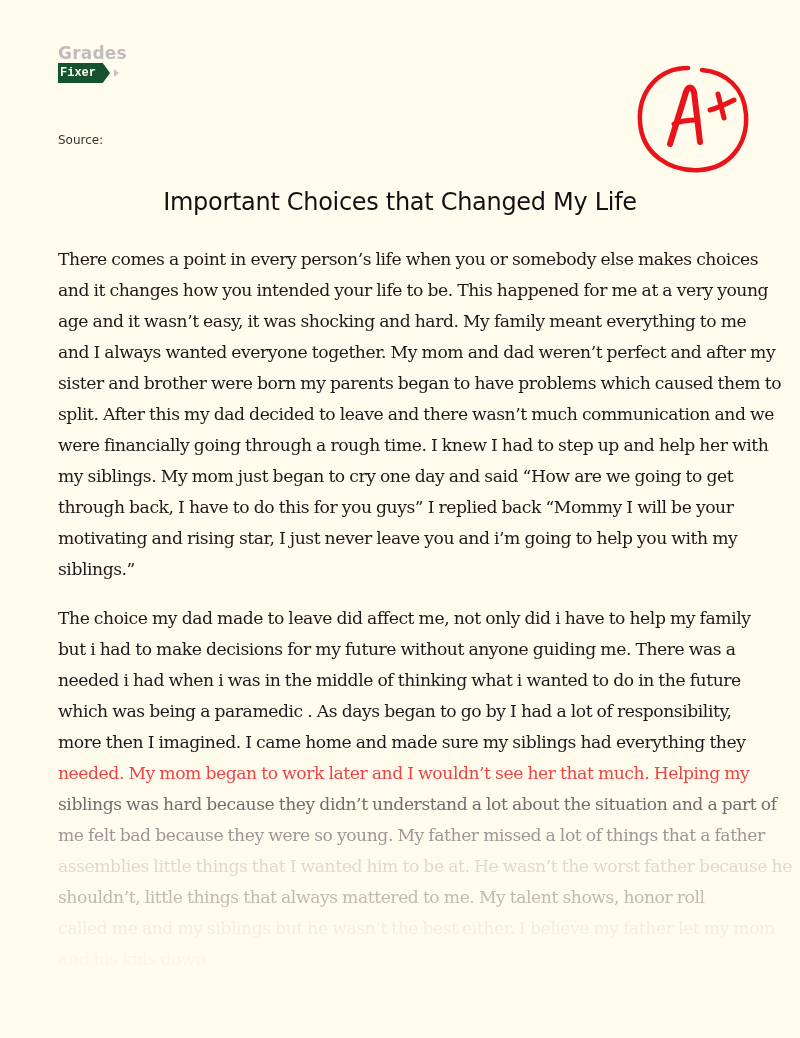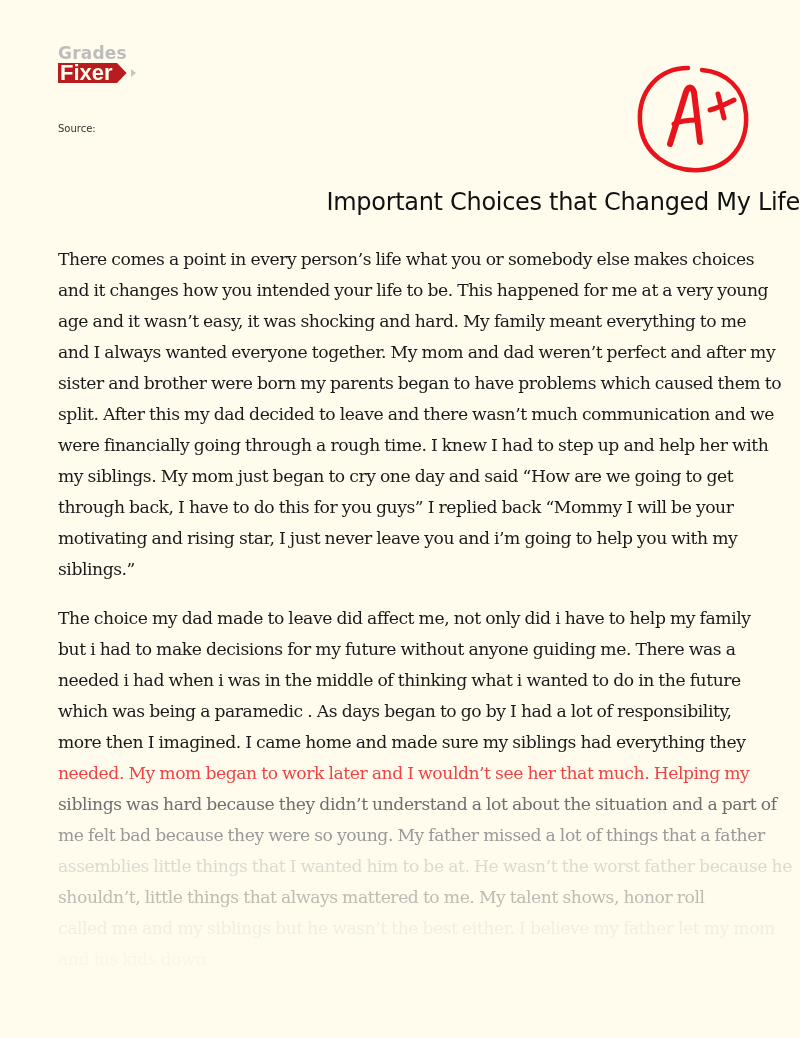--- a/index.html
+++ b/index.html
@@ -26,57 +26,57 @@
       color: #bdbdbd;
       line-height: 18px;
       letter-spacing: 0.2px;
     }
     .logo-bottom {
       display: flex;
       align-items: center;
       margin-top: 1px;
     }
     .logo-box {
-      background: #b91c1c;
+      background: #14532d;
       color: #fffcee;
-      font-family: Liberation Sans, sans-serif;
+      font-family: Liberation Mono, monospace;
       font-weight: bold;
-      font-size: 22px;
+      font-size: 12px;
       line-height: 20px;
       padding: 0 14px 0 2px;
       clip-path: polygon(0 0, 86% 0, 100% 50%, 86% 100%, 0 100%);
     }
     .logo-arrow {
       width: 0; height: 0;
       border-top: 4px solid transparent;
       border-bottom: 4px solid transparent;
       border-left: 5px solid #c4c4c4;
       margin-left: 4px;
     }
     .source {
       position: absolute;
       left: 58px;
-      top: 123px;
+      top: 133px;
       font-family: "DejaVu Sans", sans-serif;
-      font-size: 10px;
+      font-size: 12px;
       color: #333;
     }
     .grade-stamp {
       position: absolute;
       left: 630px;
       top: 62px;
       width: 124px;
       height: 116px;
     }
     .title {
       position: absolute;
       left: 0;
       right: 0;
       top: 188px;
-      text-align: right;
+      text-align: center;
       font-family: "DejaVu Sans", sans-serif;
       font-size: 24px;
       color: #111;
       letter-spacing: -0.3px;
       margin: 0;
       font-weight: normal;
     }
     .essay {
       position: absolute;
       left: 58px;
@@ -122,21 +122,21 @@
   <path d="M40 82 L56 30 C 58 24, 62 24, 64 30 L70 80" fill="none" stroke="#e8141c" stroke-width="6" stroke-linecap="round" stroke-linejoin="round"></path>
   <path d="M44 62 C 52 58, 60 58, 68 58" fill="none" stroke="#e8141c" stroke-width="5" stroke-linecap="round"></path>
   <path d="M80 48 C 88 46, 96 42, 104 38" fill="none" stroke="#e8141c" stroke-width="5" stroke-linecap="round"></path>
   <path d="M88 32 L94 56" fill="none" stroke="#e8141c" stroke-width="5" stroke-linecap="round"></path>
 </svg>
 
 <h1 class="title">Important Choices that Changed My Life</h1>
 
 <div class="essay">
   <p>
-    <span class="line">There comes a point in every person’s life what you or somebody else makes choices</span>
+    <span class="line">There comes a point in every person’s life when you or somebody else makes choices</span>
     <span class="line">and it changes how you intended your life to be. This happened for me at a very young</span>
     <span class="line">age and it wasn’t easy, it was shocking and hard. My family meant everything to me</span>
     <span class="line">and I always wanted everyone together. My mom and dad weren’t perfect and after my</span>
     <span class="line">sister and brother were born my parents began to have problems which caused them to</span>
     <span class="line">split. After this my dad decided to leave and there wasn’t much communication and we</span>
     <span class="line">were financially going through a rough time. I knew I had to step up and help her with</span>
     <span class="line">my siblings. My mom just began to cry one day and said “How are we going to get</span>
     <span class="line">through back, I have to do this for you guys” I replied back “Mommy I will be your</span>
     <span class="line">motivating and rising star, I just never leave you and i’m going to help you with my</span>
     <span class="line">siblings.”</span>

